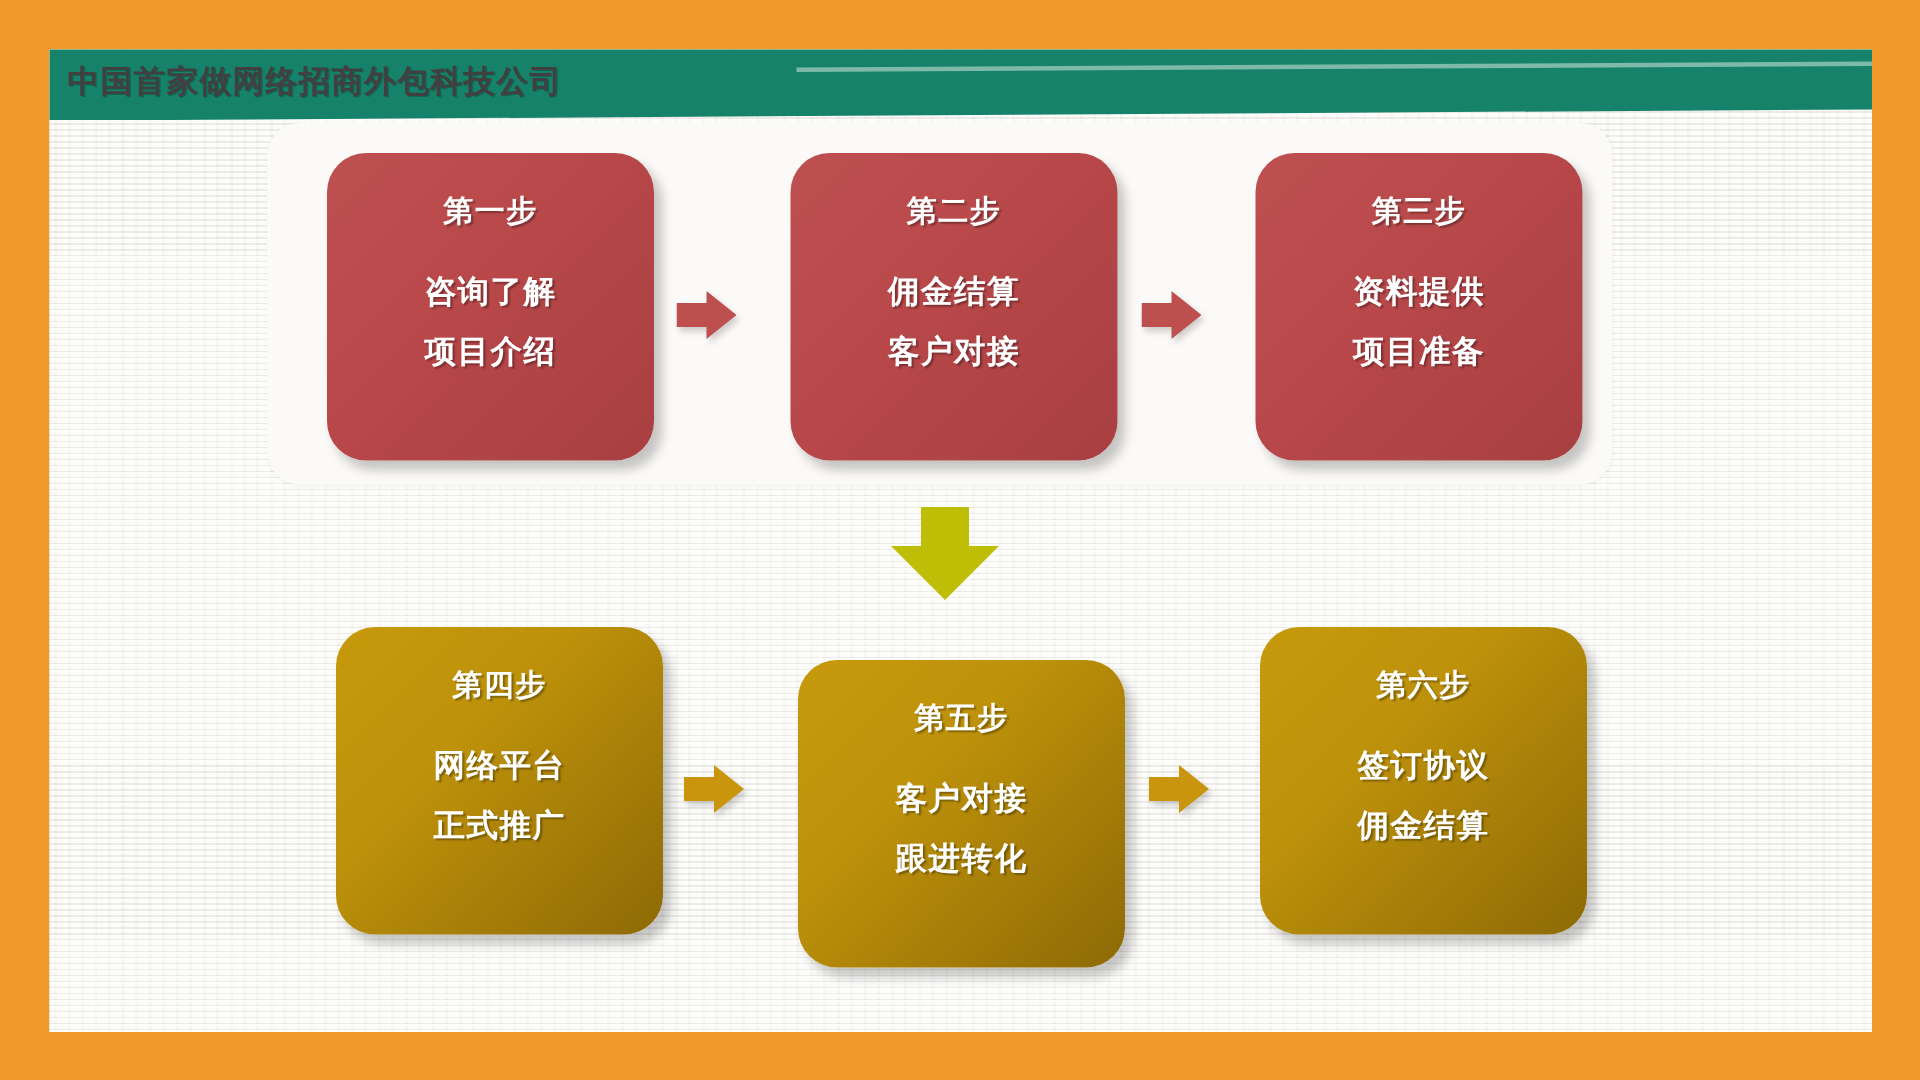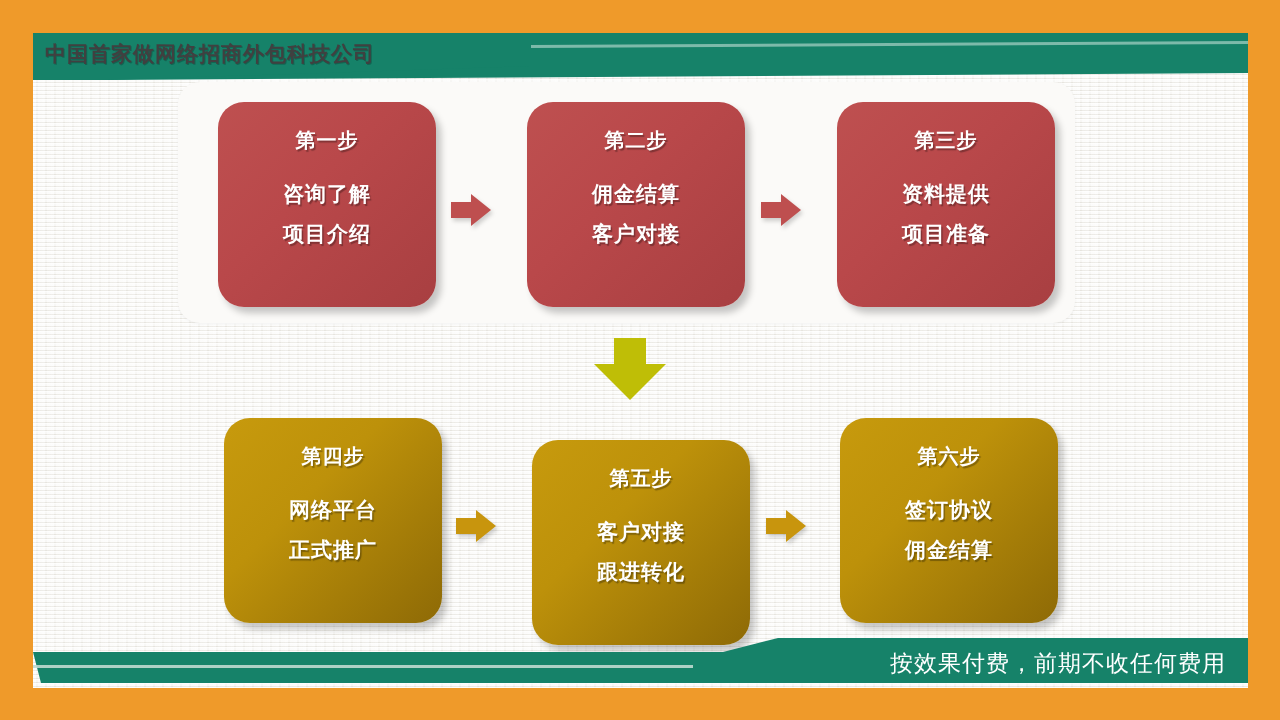--- a/index.html
+++ b/index.html
@@ -259,21 +259,14 @@
       <polygon points="0,10 20,10 20,2 40,18 20,34 20,26 0,26" fill="#C8950D"></polygon>
     </svg>
   </div>
 
   <div id="arrow-down">
     <svg width="76" height="62" viewBox="0 0 76 62">
       <polygon points="22,0 54,0 54,26 74,26 38,62 2,26 22,26" fill="#BFBE06"></polygon>
     </svg>
   </div>
 
-  <div id="footer">
-    <svg width="1215" height="53" viewBox="0 0 1215 53">
-      <polygon points="0,17 690,17 745,3 1215,3 1215,48 8,48" fill="#168269"></polygon>
-      <path d="M 0 30 L 660 30 L 660 33 L 0 33 Z" fill="#BFD9D0" opacity="0.9"></path>
-    </svg>
-    <div id="footer-text">按效果付费，前期不收任何费用</div>
-  </div>
 
 </div>
 
 </body></html>

